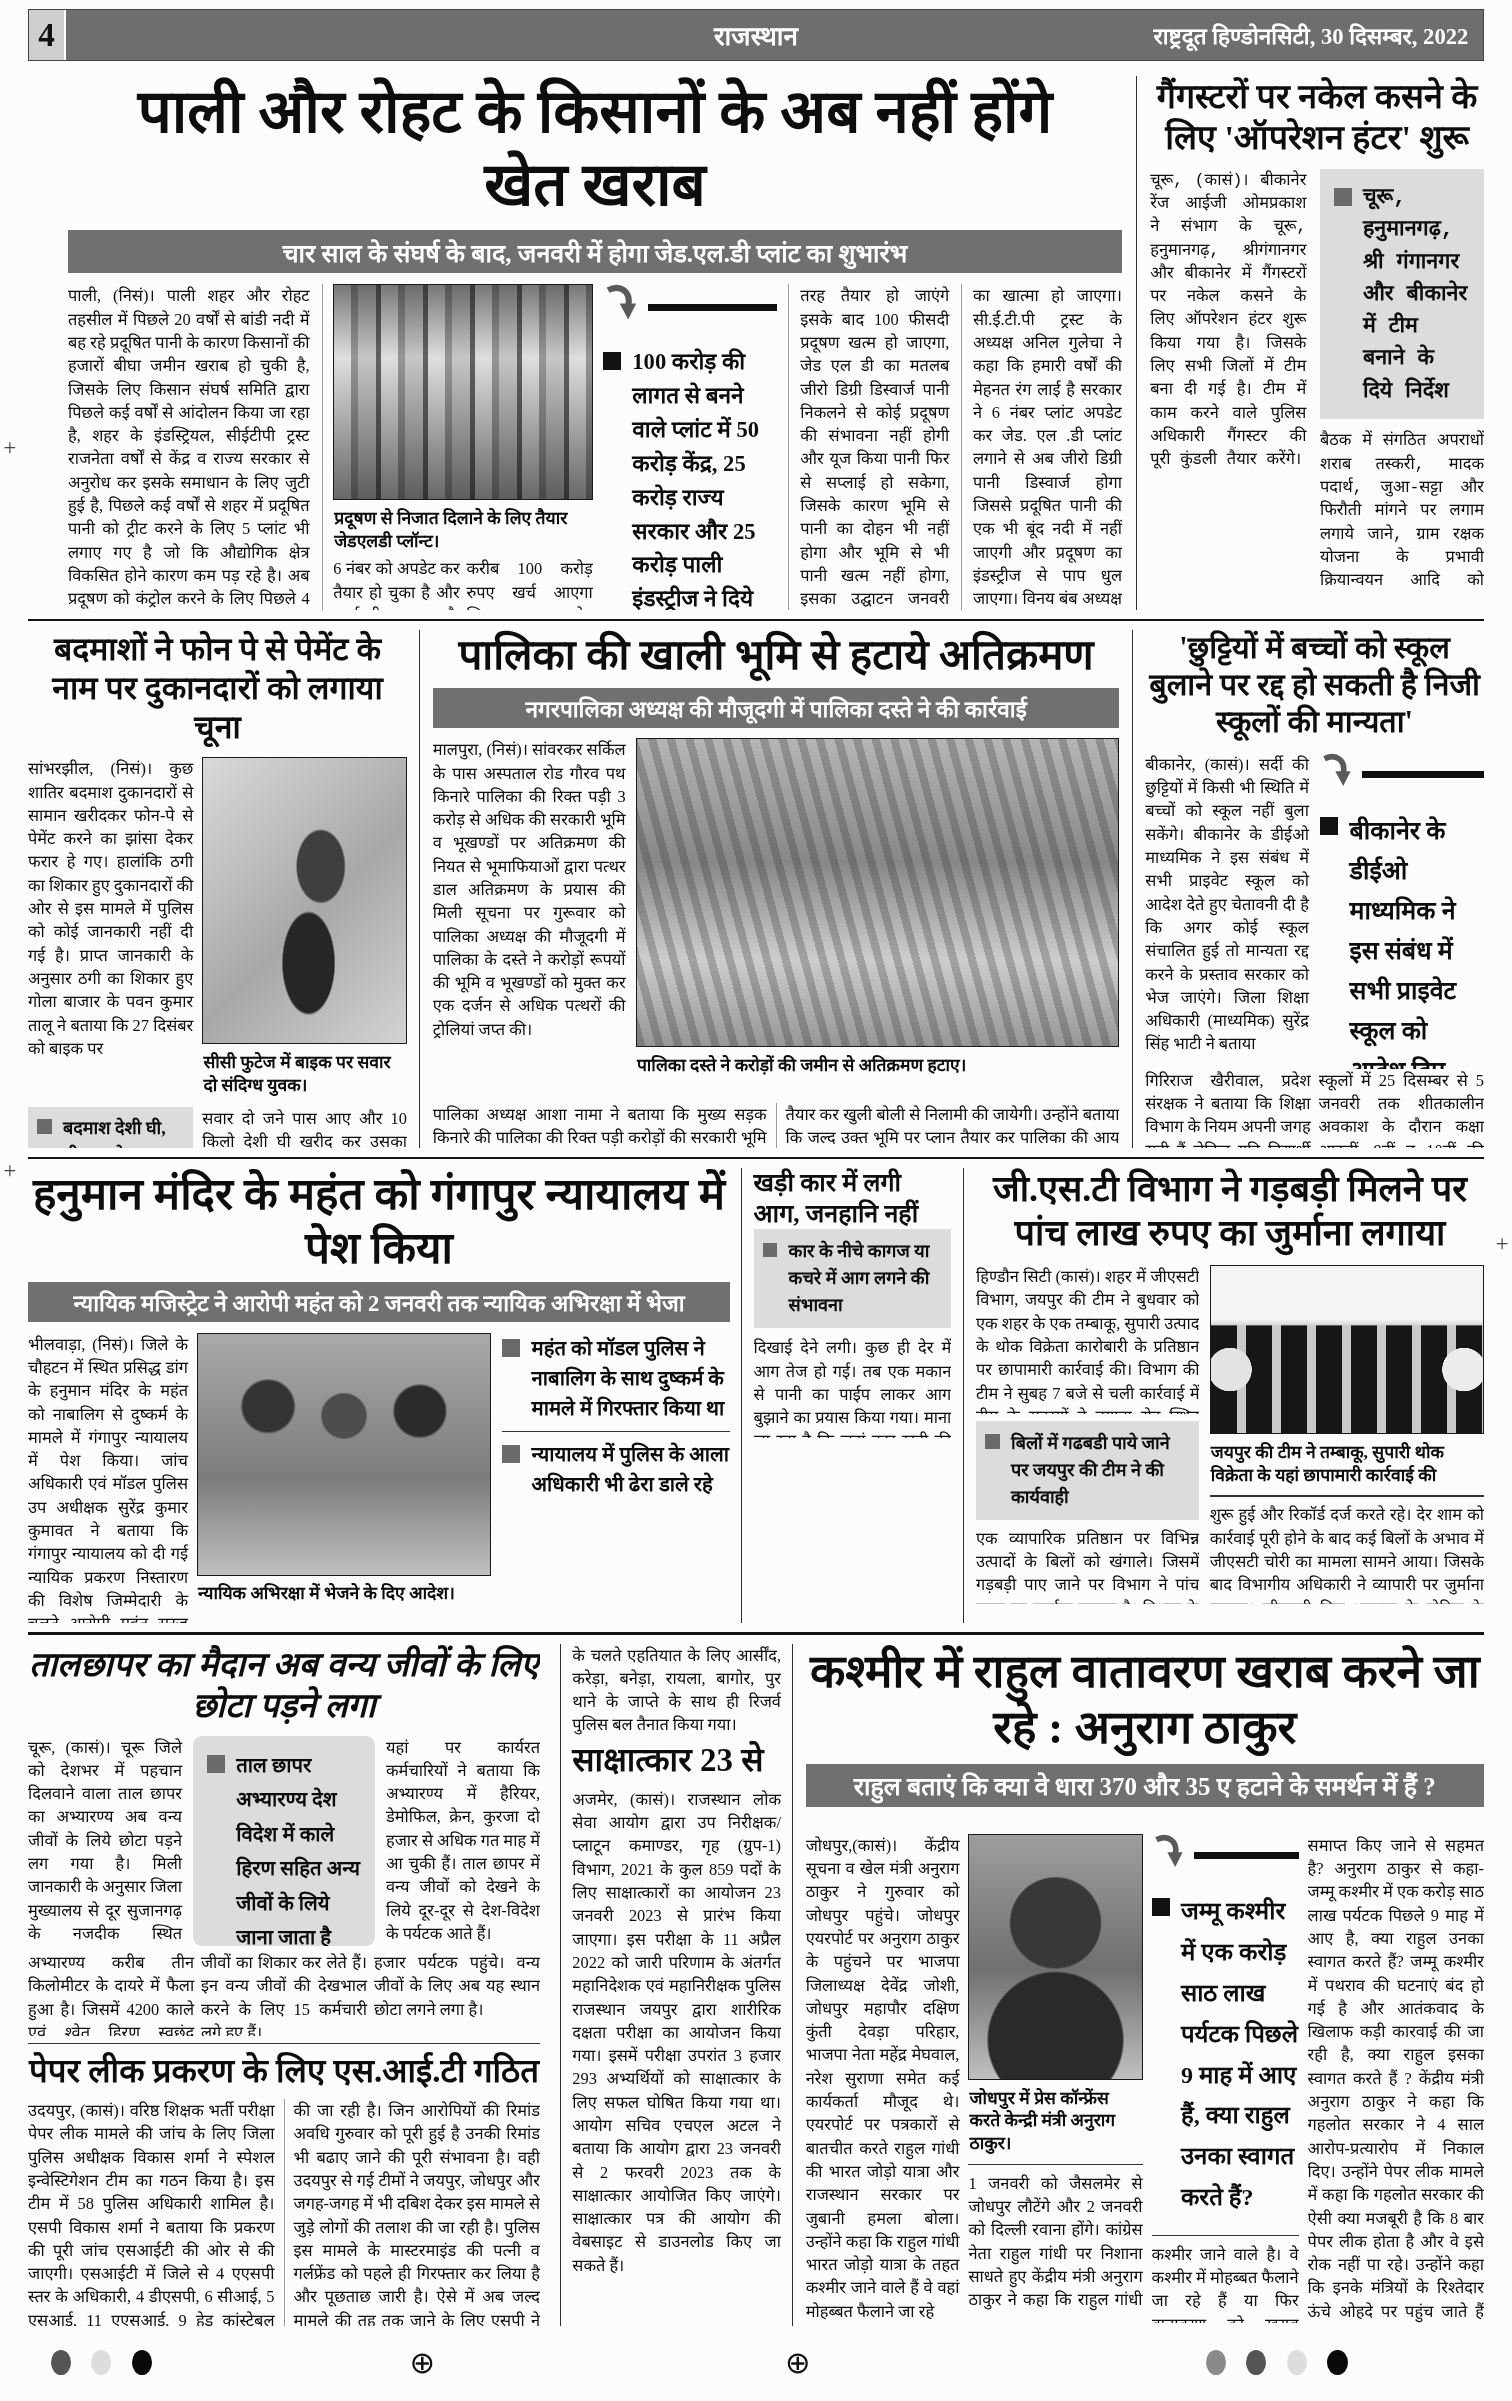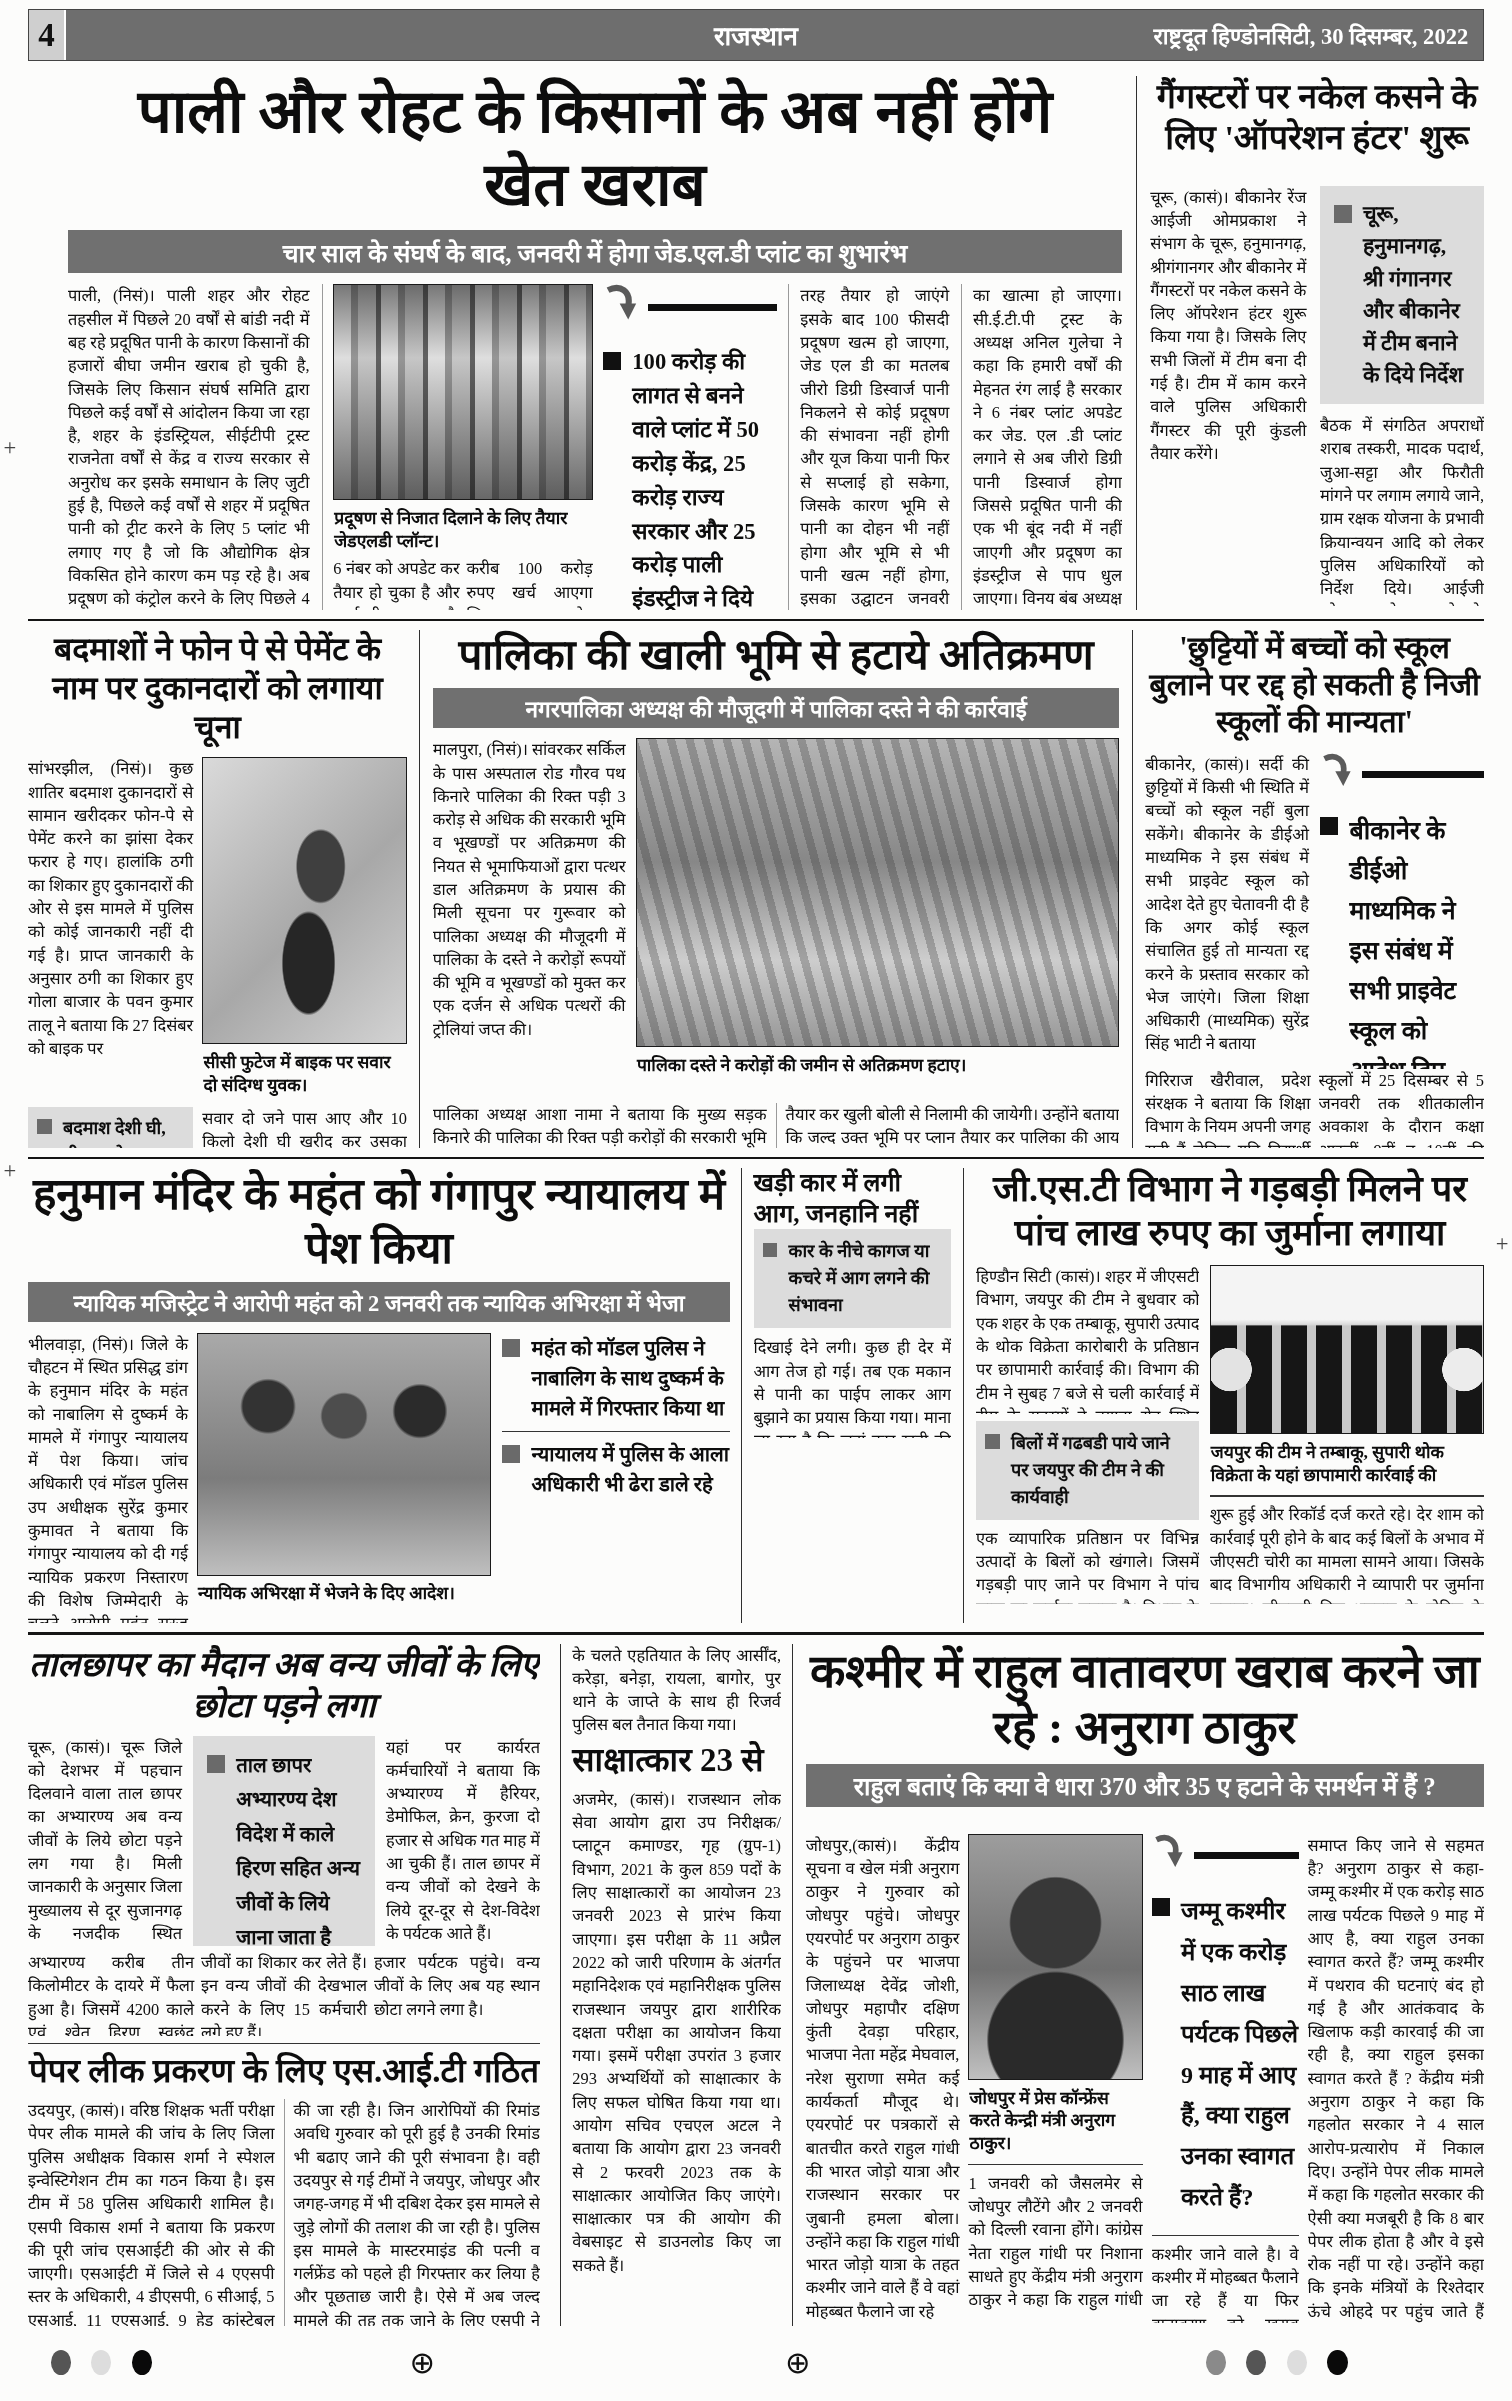--- a/index.html
+++ b/index.html
@@ -109,21 +109,21 @@
           </div>
 
         </div>
         <div class="body-t clip" style="flex:1;padding:0 11.3px;border-right:0.6px solid #9a9a9a;">तरह तैयार हो जाएंगे इसके बाद 100 फीसदी प्रदूषण खत्म हो जाएगा, जेड एल डी का मतलब जीरो डिग्री डिस्वार्ज पानी निकलने से कोई प्रदूषण की संभावना नहीं होगी और यूज किया पानी फिर से सप्लाई हो सकेगा, जिसके कारण भूमि से पानी का दोहन भी नहीं होगा और भूमि से भी पानी खत्म नहीं होगा, इसका उद्घाटन जनवरी महीने में होने की पूरी संभावना है। यह पाली जिले के लिए एक बहुत बड़ी सौगात है नव वर्ष में इसको लाने में विधायक, सांसद, सीईटीपी ट्रस्ट का भरपूर सहयोग रहा है। विधायक ज्ञानचंद पारख का कहना है कि 4 वर्ष पूर्व भी इसके स्वीकृति मिल गई थी, लेकिन अब जाकर तैयार हुआ है। जेड एल डी प्लांट बन जाने से पाली और रोहट से प्रदूषण</div>
         <div class="body-t clip" style="flex:1;padding-left:11.3px;">का खात्मा हो जाएगा। सी.ई.टी.पी ट्रस्ट के अध्यक्ष अनिल गुलेचा ने कहा कि हमारी वर्षों की मेहनत रंग लाई है सरकार ने 6 नंबर प्लांट अपडेट कर जेड. एल .डी प्लांट लगाने से अब जीरो डिग्री पानी डिस्वार्ज होगा जिससे प्रदूषित पानी की एक भी बूंद नदी में नहीं जाएगी और प्रदूषण का इंडस्ट्रीज से पाप धुल जाएगा। विनय बंब अध्यक्ष राजस्थान टेक्सटाइल हैंड प्रोसेसर्स एसोसिएशन का कहना है कि पाली में प्रदूषण समस्या को समाप्त करने के लिए सी.ई.टी.पी फाउंडेशन द्वारा भारत सरकार के वस्त्र मंत्रालय द्वारा जारी आई.पी.डी.एस स्कीम के तहत प्लांट नंबर 6 को अपडेट करते हुए जेड एल डी प्लांट बनाया जिसमें प्रदूषण की समस्या का निदान होगा एवं पानी भी वापस मिलेगा।</div>
       </div>
     </div>
 
     <div class="clip vr" style="flex:1;margin-left:13.6px;padding-left:13.6px;">
       <div class="hl" style="font-size:34px;">गैंगस्टरों पर नकेल कसने के लिए 'ऑपरेशन हंटर' शुरू</div>
-      <div class="cols" style="margin-top:27px;height:420px;">
+      <div class="cols" style="margin-top:10px;height:420px;font-family:Liberation Mono, monospace;">
         <div class="body-t clip" style="flex:1;padding-right:10.2px;">चूरू, (कासं)। बीकानेर रेंज आईजी ओमप्रकाश ने संभाग के चूरू, हनुमानगढ़, श्रीगंगानगर और बीकानेर में गैंगस्टरों पर नकेल कसने के लिए ऑपरेशन हंटर शुरू किया गया है। जिसके लिए सभी जिलों में टीम बना दी गई है। टीम में काम करने वाले पुलिस अधिकारी गैंगस्टर की पूरी कुंडली तैयार करेंगे।</div>
         <div class="clip" style="flex:1.05;padding-left:3.4px;">
           <div class="gq">
             <span class="bullet"></span>
             <span class="pq">चूरू, हनुमानगढ़, श्री गंगानगर और बीकानेर में टीम बनाने के दिये निर्देश</span>
           </div>
           <div class="body-t clip" style="margin-top:10.2px;height:243px;">बैठक में संगठित अपराधों शराब तस्करी, मादक पदार्थ, जुआ-सट्टा और फिरौती मांगने पर लगाम लगाये जाने, ग्राम रक्षक योजना के प्रभावी क्रियान्वयन आदि को लेकर पुलिस अधिकारियों को निर्देश दिये। आईजी ओमप्रकाश ने साइबर सेल के इस कार्य की प्रशंसा की। मोबाइल ट्रेस करने वाले पुलिसकर्मियों में डीएसटी और साइबर सेल के हेड कॉन्स्टेबल भागीरथ, हेड कॉन्स्टेबल सुरेन्द्र, कॉन्स्टेबल धर्मवीर सिंह, आईजी ने बताया कि पूरे देश में रेप, महिला अत्याचार और पोक्सो के मामले में 60 दिनों में चालान पेश करने के मामले में चूरू जिला देश में नंबर वन पर है, जबकि पूरे प्रदेश में भी चूरू नंबर वन की स्थिति पर बना हुआ है। चालान पेश करने से पहले मॉनिटरिंग के लिये पुलिस अधिकारी भी पूरे मामले की जांच करते हैं।</div>
         </div>
       </div>
     </div>
@@ -256,21 +256,21 @@
 
   <div class="rule-h"></div>
 
   <div class="cols" style="height:682px;">
 
     <div class="clip" style="width:512px;">
       <div>
         <div class="hl" style="font-size:34px;font-style:italic;">तालछापर का मैदान अब वन्य जीवों के लिए छोटा पड़ने लगा</div>
         <div class="cols" style="margin-top:9px;height:210px;">
           <div class="body-t clip" style="flex:1;padding-right:8px;">चूरू, (कासं)। चूरू जिले को देशभर में पहचान दिलवाने वाला ताल छापर का अभ्यारण्य अब वन्य जीवों के लिये छोटा पड़ने लग गया है। मिली जानकारी के अनुसार जिला मुख्यालय से दूर सुजानगढ़ के नजदीक स्थित अभ्यारण्य अन्तर्राष्ट्रीय स्तर पर विख्यात है।</div>
-          <div class="gq clip" style="flex:1;margin:0 3.4px;">
+          <div class="gq clip" style="flex:1;margin:0 3.4px;border-radius:9px;">
             <span class="bullet"></span>
             <span class="pq" style="font-size:20.3px;line-height:1.7;">ताल छापर अभ्यारण्य देश विदेश में काले हिरण सहित अन्य जीवों के लिये जाना जाता है</span>
           </div>
           <div class="body-t clip" style="flex:1;padding-left:8px;">यहां पर कार्यरत कर्मचारियों ने बताया कि अभ्यारण्य में हैरियर, डेमोफिल, क्रेन, कुरजा दो हजार से अधिक गत माह में आ चुकी हैं। ताल छापर में वन्य जीवों को देखने के लिये दूर-दूर से देश-विदेश के पर्यटक आते हैं।</div>
         </div>
         <div class="cols" style="margin-top:5.6px;height:85px;">
           <div class="body-t clip" style="flex:1;padding-right:6.8px;">अभ्यारण्य करीब तीन किलोमीटर के दायरे में फैला हुआ है। जिसमें 4200 काले एवं श्वेत हिरण स्वछंद विचरण करते हैं।</div>
           <div class="body-t clip" style="flex:1;padding-right:6.8px;">जीवों का शिकार कर लेते हैं। इन वन्य जीवों की देखभाल करने के लिए 15 कर्मचारी लगे हुए हैं।</div>
           <div class="body-t clip" style="flex:1;">हजार पर्यटक पहुंचे। वन्य जीवों के लिए अब यह स्थान छोटा लगने लगा है।</div>
         </div>

